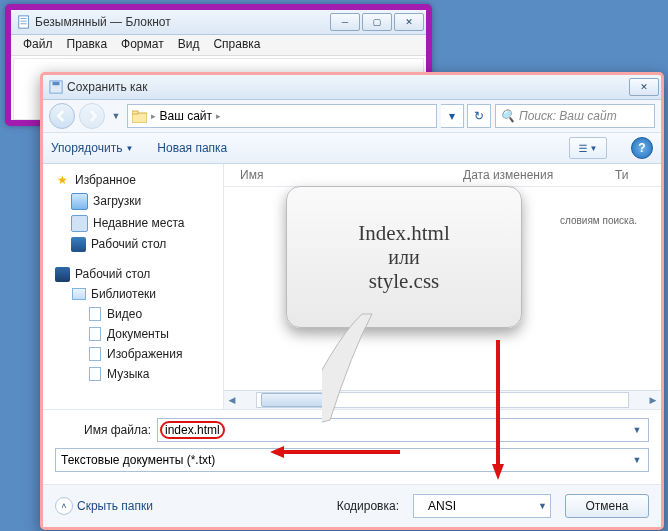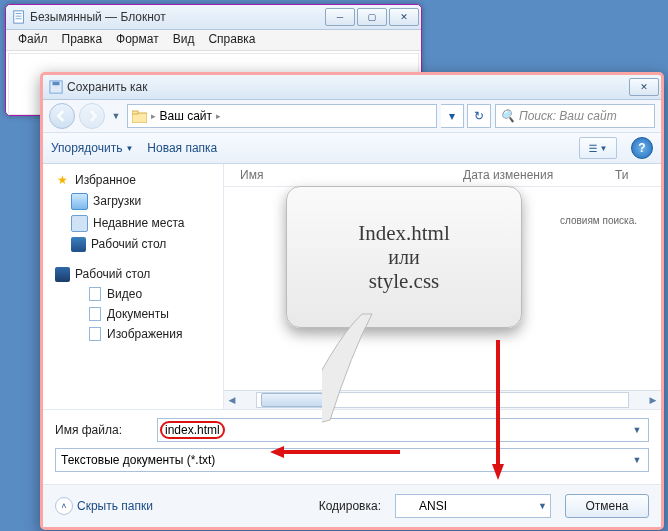--- a/index.html
+++ b/index.html
@@ -1,17 +1,17 @@
 <!DOCTYPE html>
 <html><head>
 <meta charset="utf-8">
 <style>
 html,body{margin:0;padding:0;font-family:"Segoe UI",Tahoma,sans-serif;font-size:12px;background:#5a8cc4;width:668px;height:531px;overflow:hidden;position:relative}
 
-.win-note{position:absolute;left:5px;top:4px;width:415px;height:110px;background:#fff;border:1px solid #a21caf;border-radius:5px;box-shadow:0 0 6px rgba(0,0,0,.3)}
+.win-note{position:absolute;left:5px;top:4px;width:415px;height:110px;background:#fff;border:6px solid #a21caf;border-radius:5px;box-shadow:0 0 6px rgba(0,0,0,.3)}
 .titlebar{height:24px;background:linear-gradient(#eef5fc,#dce8f6);border-bottom:1px solid #b5c9de;display:flex;align-items:center;border-radius:5px 5px 0 0;padding:0 2px 0 6px;color:#333}
 .title-icon{width:14px;height:14px;margin-right:4px}
 .title-icon svg{display:block}
 .title-text{flex:1}
 .win-btns{display:flex;gap:2px}
 .win-btn{width:28px;height:16px;border:1px solid #8fa8c3;border-radius:2px;background:linear-gradient(#f7fbff,#dbe7f4);display:flex;align-items:center;justify-content:center;font-size:9px;color:#2b4a6e}
 .menubar{height:20px;display:flex;align-items:flex-start;gap:2px;padding:0 6px;background:#f5f5f5;border-bottom:1px solid #ddd}
 .menubar span{padding:2px 6px;color:#222}
 .client{height:60px;background:#fff;border:1px solid #e8e8e8;margin:2px}
 
@@ -23,21 +23,21 @@
 .navbtn{width:24px;height:24px;border:1px solid #a9c1dc;border-radius:50%;background:linear-gradient(#eaf2fb,#cfe1f3);display:flex;align-items:center;justify-content:center;color:#1c4b7e}
 .navbtn svg{width:12px;height:12px}
 .drop-arrow{width:14px;display:flex;justify-content:center;color:#4b6c92;font-size:9px}
 .addrbar{flex:1;height:22px;border:1px solid #acc3dd;background:#fff;display:flex;align-items:center;padding:0 4px;gap:4px}
 .addrbar .seg{display:flex;align-items:center;gap:2px}
 .addrbar .sep{color:#888;font-size:9px}
 .refresh-cell{width:22px;height:22px;border:1px solid #acc3dd;border-left:none;background:#fff;display:flex;align-items:center;justify-content:center;color:#1c5aa1}
 .searchbox{width:150px;height:22px;border:1px solid #acc3dd;background:#fff;display:flex;align-items:center;padding:0 4px;color:#888;font-style:italic}
 .searchbox .sicon{margin-right:4px;color:#5a82b3}
 
-.toolrow{height:30px;background:linear-gradient(#f7fbff,#e8f0fa);border-bottom:1px solid #cad9ea;display:flex;align-items:center;padding:0 8px;gap:14px}
+.toolrow{height:30px;background:linear-gradient(#f7fbff,#e8f0fa);border-bottom:1px solid #cad9ea;display:flex;align-items:center;padding:0 8px;gap:24px}
 .toolbtn{color:#1e4d86;display:flex;align-items:center;gap:3px}
 .toolrow .spacer{flex:1}
 .viewbtn{width:36px;height:20px;border:1px solid #b3c8e0;border-radius:2px;background:linear-gradient(#fcfeff,#e6f0fa);display:flex;align-items:center;justify-content:center;gap:2px;font-size:10px;color:#2a5b94}
 .helpbtn{width:20px;height:20px;border-radius:50%;background:radial-gradient(#6fb3ec,#1e6bb8);color:#fff;display:flex;align-items:center;justify-content:center;font-weight:bold;font-size:12px;border:1px solid #1a5a9e}
 
 .body{flex:1;display:flex;overflow:hidden}
 .tree{width:172px;border-right:1px solid #e2e9f1;padding:6px 4px;overflow:auto}
 .tree-group{margin-bottom:10px}
 .tree-item{display:flex;align-items:center;gap:5px;padding:2.5px 2px 2.5px 8px;color:#222;white-space:nowrap}
 .tree-item.child{padding-left:24px}
@@ -56,31 +56,31 @@
 .listhdr .col.date{width:140px}
 .listhdr .col.type{width:40px}
 .listcontent{flex:1;position:relative}
 .emptymsg{position:absolute;right:24px;top:28px;color:#666;font-size:10px}
 .hscroll{height:18px;border-top:1px solid #d8e0ea;background:#f2f6fa;display:flex;align-items:center}
 .hscroll .track{flex:1;height:14px;border:1px solid #c9d5e3;background:#fff;margin:0 16px;display:flex;align-items:center}
 .hscroll .thumb{width:60px;height:12px;margin-left:4px;background:linear-gradient(#e9f1fa,#c8dbef);border:1px solid #9ebcd9;border-radius:2px}
 
 .filerows{border-top:1px solid #e2e9f1;padding:8px 12px 6px 12px}
 .frow{display:flex;align-items:center;margin-bottom:6px}
-.flabel{width:96px;padding-right:6px;color:#222}
+.flabel{width:96px;text-align:right;padding-right:6px;color:#222}
 .fcombo{flex:1;height:22px;border:1px solid #a9c1dc;background:#fff;display:flex;align-items:center;padding:0 5px;position:relative}
 .fcombo .darrow{position:absolute;right:3px;top:3px;width:16px;height:16px;display:flex;align-items:center;justify-content:center;color:#3a6596;font-size:9px}
 .fn-highlight{border:2px solid #d11;border-radius:12px;padding:0 3px;margin-left:-3px}
 
 .btnrow{height:42px;border-top:1px solid #e2e9f1;background:#f3f6fa;display:flex;align-items:center;padding:0 12px;gap:14px}
 .hide-folders{display:flex;align-items:center;gap:4px;color:#1e4d86}
 .hide-folders .chev{width:16px;height:16px;border:1px solid #b0c7e1;border-radius:50%;background:#fff;display:flex;align-items:center;justify-content:center;font-size:9px;color:#2a5b94}
 .btnrow .sp{flex:1}
 .enclabel{color:#222}
-.encsel{width:108px;height:22px;border:1px solid #a9c1dc;background:#fff;display:flex;align-items:center;padding:0 23px;position:relative}
+.encsel{width:108px;height:22px;border:1px solid #a9c1dc;background:#fff;display:flex;align-items:center;padding:0 14px;position:relative}
 .encsel .darrow{position:absolute;right:3px;font-size:9px;color:#3a6596}
 .pbtn{min-width:82px;height:22px;border:1px solid #8ba9c9;background:linear-gradient(#fcfeff,#e4eef9);border-radius:3px;display:flex;align-items:center;justify-content:center;color:#222}
 
 .callout{position:absolute;left:286px;top:186px;width:218px;height:128px;background:linear-gradient(#fafafa,#e9e9e9);border:1px solid #bbb;border-radius:14px;box-shadow:0 6px 14px rgba(0,0,0,.35);display:flex;flex-direction:column;align-items:center;justify-content:center;font-family:Georgia,serif;font-size:20px;color:#3a3a3a;text-align:center;padding:6px 8px}
 .callout .l1{font-size:21px}
 .callout-tail{position:absolute;left:322px;top:312px;width:0;height:0}
 .callout-tail svg{position:absolute;left:0;top:0}
 
 .arrow{position:absolute;pointer-events:none}
 </style>
@@ -188,31 +188,39 @@
         <div class="tree-item child">
             <span class="ticon ico-desktop"></span>
             <span>Рабочий стол</span>
           </div>
       </div>
       <div class="tree-group">
         <div class="tree-item">
             <span class="ticon ico-monitor"></span>
             <span>Рабочий стол</span>
           </div>
+        <div class="tree-item child">
+            <span class="ticon ico-lib"></span>
+            <span>Библиотеки</span>
+          </div>
         <div class="tree-item child" style="padding-left:40px">
             <span class="ticon ico-vid"></span>
             <span>Видео</span>
           </div>
         <div class="tree-item child" style="padding-left:40px">
             <span class="ticon ico-doc"></span>
             <span>Документы</span>
           </div>
         <div class="tree-item child" style="padding-left:40px">
             <span class="ticon ico-img"></span>
             <span>Изображения</span>
+          </div>
+        <div class="tree-item child" style="padding-left:40px">
+            <span class="ticon ico-mus"></span>
+            <span>Музыка</span>
           </div>
       </div>
     </div>
     <div class="listpane">
       <div class="listhdr">
         <div class="col name">Имя</div>
         <div class="col date">Дата изменения</div>
         <div class="col type">Ти</div>
       </div>
       <div class="listcontent">

